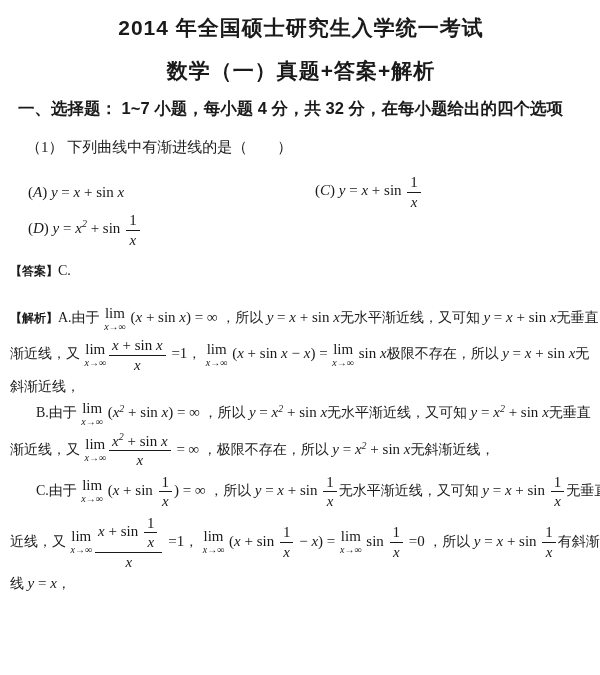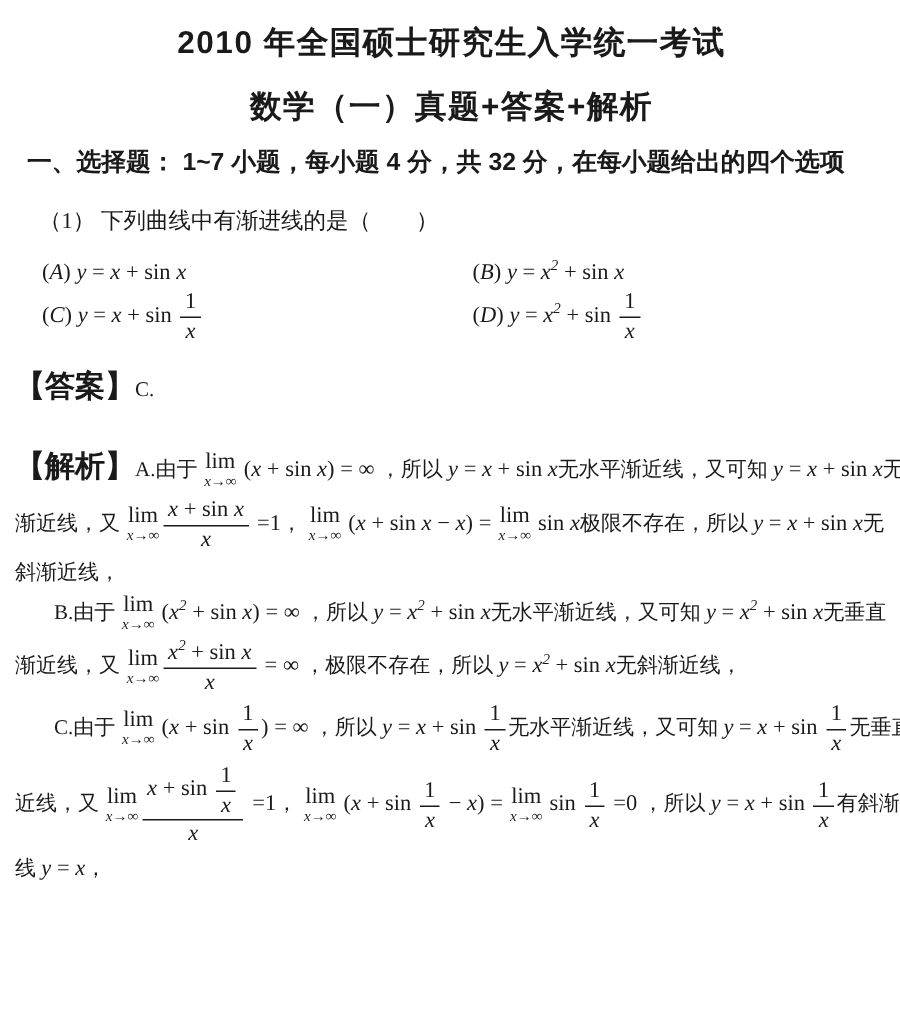--- a/index.html
+++ b/index.html
@@ -31,49 +31,48 @@
   }
   .option { white-space: nowrap; }
 
   .answer { margin-top: 15px; font-size: 14px; }
 
   .analysis { margin-top: 26px; font-size: 14px; }
   .ana-line { margin-bottom: 5px; white-space: nowrap; }
   .ana-line.indent { padding-left: 26px; }
 
   .seg-c { font-size: 14px; }
-  .seg-b { font-weight: bold; font-family: Liberation Mono, monospace; font-size: 20px; }
+  .seg-b { font-weight: bold; font-family: Liberation Mono, monospace; font-size: 12px; }
   .seg-i { font-style: italic; font-family: "Liberation Serif", "DejaVu Serif", serif; font-size: 15px; }
   .seg-r { font-family: "Liberation Serif", "DejaVu Serif", serif; font-size: 15px; }
   sup.seg-sup { font-size: 10px; font-style: italic; font-family: "Liberation Serif", "DejaVu Serif", serif; line-height: 0; }
 
   .lim { display: inline-block; text-align: center; vertical-align: middle; line-height: 1; margin: 0 1px; }
   .lim-t { display: block; font-family: "Liberation Serif", "DejaVu Serif", serif; font-size: 15px; line-height: 1.05; }
   .lim-u { display: block; font-size: 10px; font-style: italic; font-family: "Liberation Serif", "DejaVu Serif", serif; line-height: 1.05; }
 
   .frac { display: inline-block; text-align: center; vertical-align: middle; margin: 0 2px; line-height: 1.1; }
   .frac-n { display: block; border-bottom: 1px solid #1a1a1a; padding: 0 3px 1px 3px; }
   .frac-d { display: block; padding-top: 1px; }
 </style>
 </head>
 <body>
 
 <div class="page">
-  <div class="title">2010 年全国硕士研究生入学统一考试</div>
+  <div class="title">2014 年全国硕士研究生入学统一考试</div>
   <div class="subtitle">数学（一）真题+答案+解析</div>
 
   <div class="section">
     <div class="s1">一、选择题：  1~7 小题，每小题 4 分，共 32 分，在每小题给出的四个选项</div>
   </div>
 
   <div class="question">（1） 下列曲线中有渐进线的是（　　）</div>
 
   <div class="options">
       <div class="option"><span class="seg-r">(</span><span class="seg-i">A</span><span class="seg-r">) </span><span class="seg-i">y</span><span class="seg-r"> = </span><span class="seg-i">x</span><span class="seg-r"> + sin </span><span class="seg-i">x</span></div>
-      <div class="option"><span class="seg-r">(</span><span class="seg-i">B</span><span class="seg-r">) </span><span class="seg-i">y</span><span class="seg-r"> = </span><span class="seg-i">x</span><sup class="seg-sup">2</sup><span class="seg-r"> + sin </span><span class="seg-i">x</span></div>
       <div class="option"><span class="seg-r">(</span><span class="seg-i">C</span><span class="seg-r">) </span><span class="seg-i">y</span><span class="seg-r"> = </span><span class="seg-i">x</span><span class="seg-r"> + sin </span><span class="frac"><span class="frac-n"><span class="seg-r">1</span></span><span class="frac-d"><span class="seg-i">x</span></span></span></div>
       <div class="option"><span class="seg-r">(</span><span class="seg-i">D</span><span class="seg-r">) </span><span class="seg-i">y</span><span class="seg-r"> = </span><span class="seg-i">x</span><sup class="seg-sup">2</sup><span class="seg-r"> + sin </span><span class="frac"><span class="frac-n"><span class="seg-r">1</span></span><span class="frac-d"><span class="seg-i">x</span></span></span></div>
     </div>
 
   <div class="answer">
     <span class="seg-b">【答案】</span><span class="seg-c">C.</span>
   </div>
 
   <div class="analysis">
       <div class="ana-line"><span class="seg-b">【解析】</span><span class="seg-c">A.由于 </span><span class="lim"><span class="lim-t">lim</span><span class="lim-u">x→∞</span></span><span class="seg-r"> (</span><span class="seg-i">x</span><span class="seg-r"> + sin </span><span class="seg-i">x</span><span class="seg-r">) = ∞</span><span class="seg-c"> ，所以 </span><span class="seg-i">y</span><span class="seg-r"> = </span><span class="seg-i">x</span><span class="seg-r"> + sin </span><span class="seg-i">x</span><span class="seg-c">无水平渐近线，又可知 </span><span class="seg-i">y</span><span class="seg-r"> = </span><span class="seg-i">x</span><span class="seg-r"> + sin </span><span class="seg-i">x</span><span class="seg-c">无垂直</span></div>

